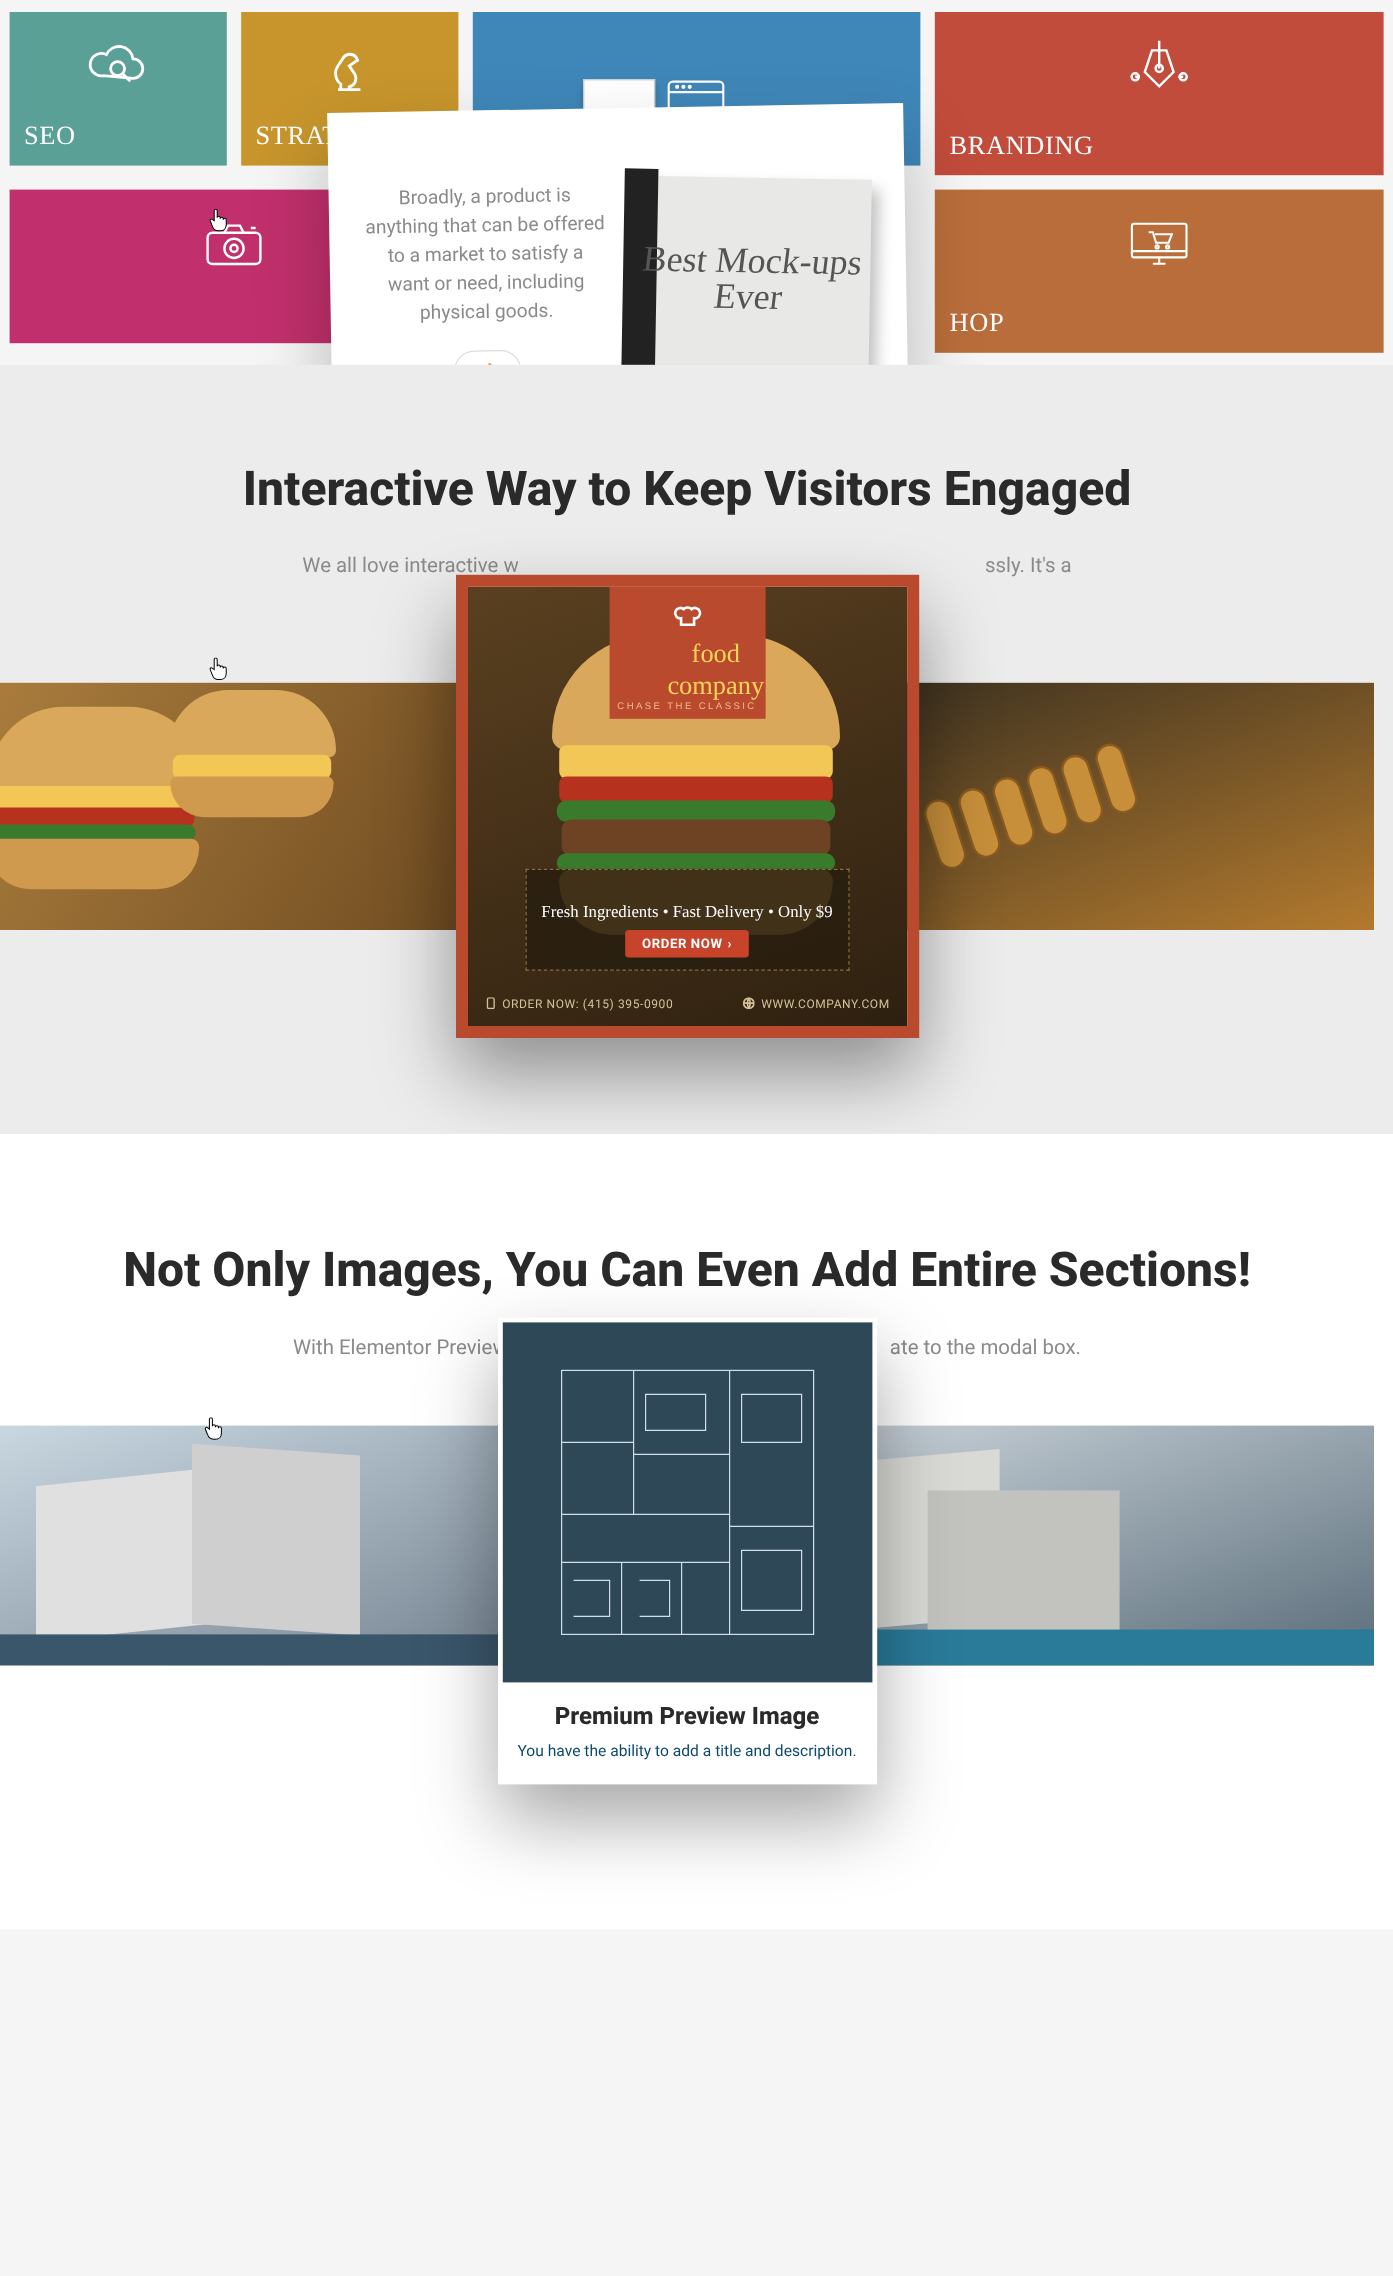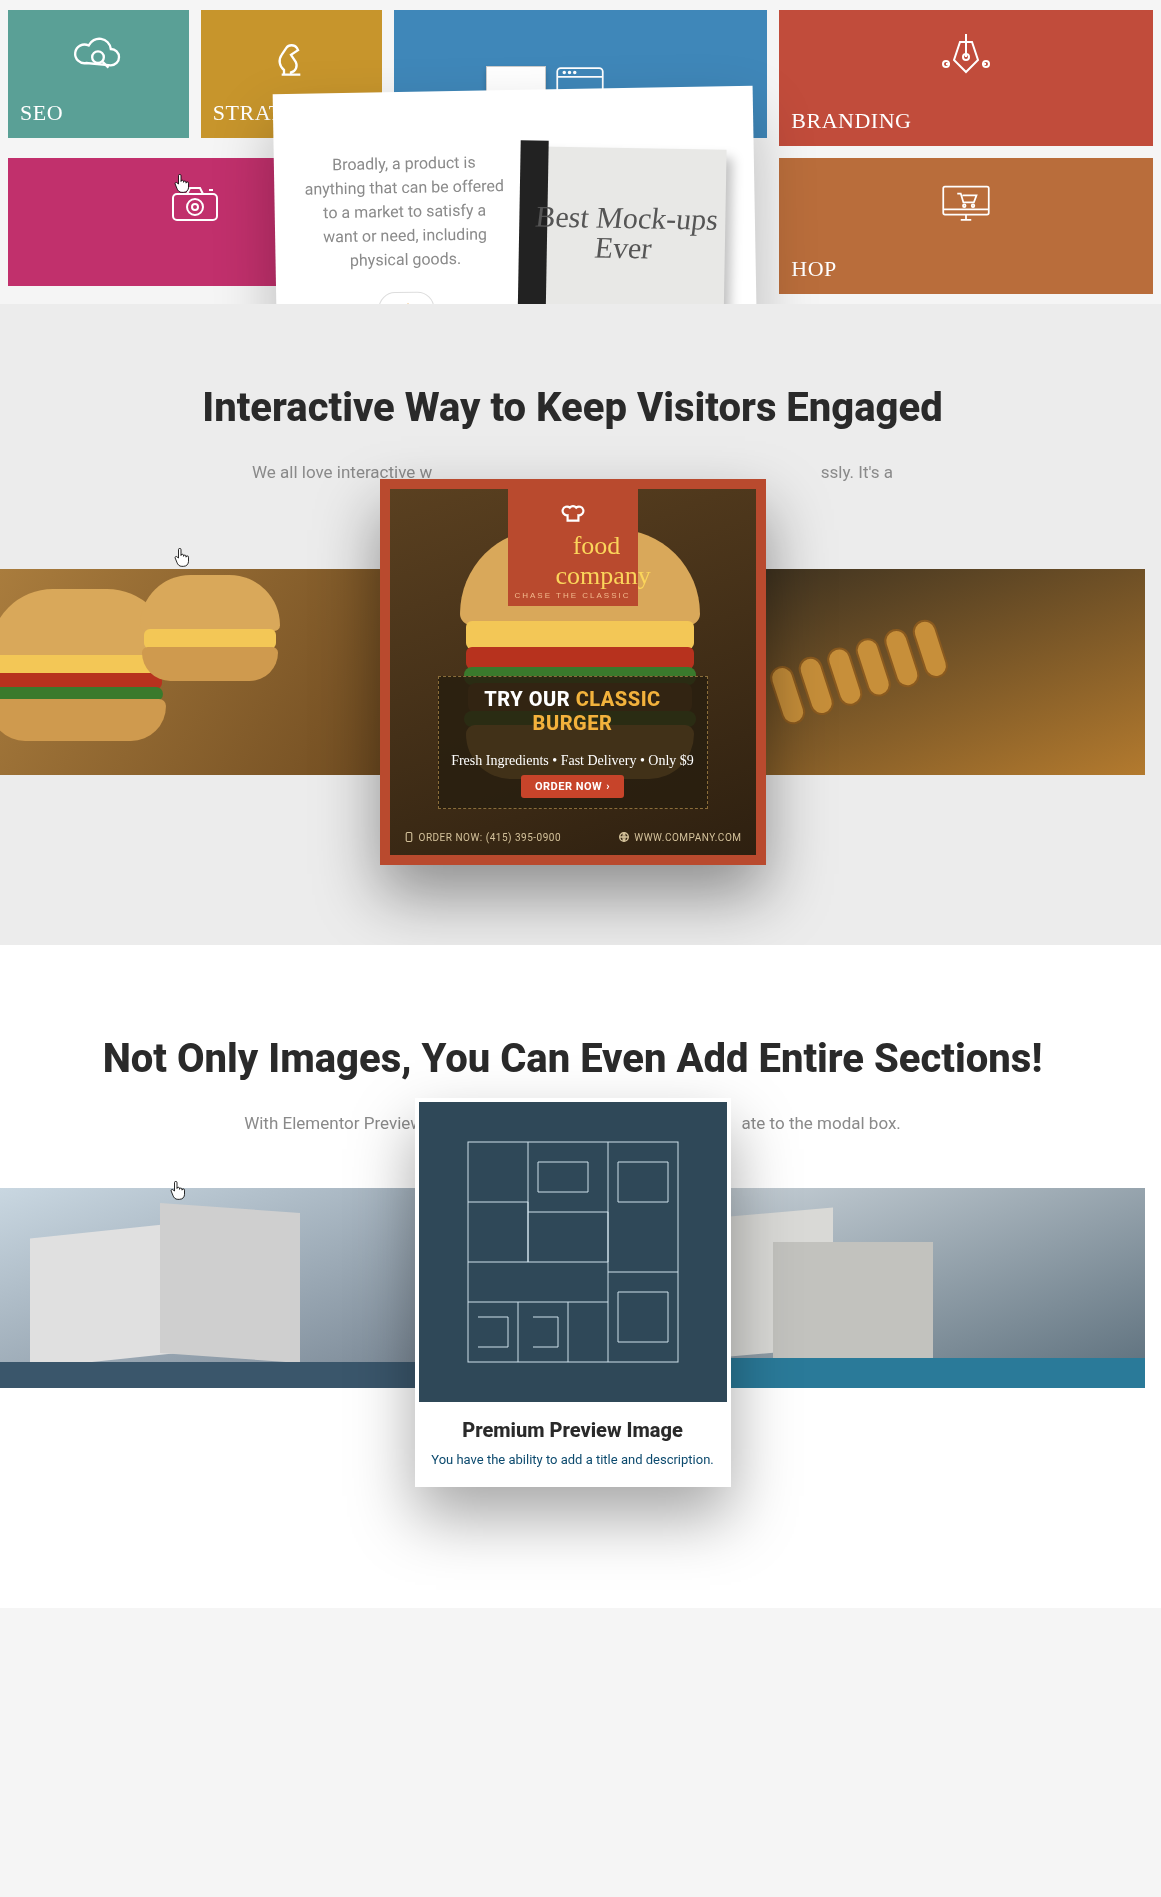--- a/index.html
+++ b/index.html
@@ -184,21 +184,21 @@
   flex-direction:column;
 }
 .food-card-burger { flex:1; position:relative; overflow:hidden; }
 .food-banner {
   position:absolute; top:0; left:50%; transform:translateX(-50%);
   width:130px; background:#b94a2e; color:#fbd55b;
   text-align:center; padding:10px 0 6px 0;
   font-family: "Brush Script MT", cursive;
 }
 .food-banner-hat svg { width:26px; height:26px; stroke:#fff; fill:none; stroke-width:2; }
-.food-banner-name { font-size:26px; margin-top:2px;margin-left:48px; }
+.food-banner-name { font-size:22px; margin-top:2px;margin-left:48px; }
 .food-banner-sub { font-size:8px; letter-spacing:2px; color:#f3b98c; font-family:sans-serif; }
 .food-cta {
   position:absolute; bottom:46px; left:50%; transform:translateX(-50%);
   width:270px; background:rgba(40,30,15,0.85);
   border:1px dashed #8a6d3a;
   padding:10px; text-align:center; color:#fff;
 }
 .food-cta-line1 { font-size:20px; font-weight:800; letter-spacing:0.5px; }
 .food-cta-line1 .accent { color:#f3b23c; }
 .food-cta-line2 { font-family:"Brush Script MT",cursive; font-size:14px; margin-top:18px;text-align:center; }
@@ -391,23 +391,20 @@
           <span class="food-banner-hat">
             <svg viewBox="0 0 24 24">
                 <path d="M6 20h12M7 20v-5a4 4 0 1 1 2-7 4 4 0 0 1 6 0 4 4 0 1 1 2 7v5"></path>
               </svg>
           </span>
           <div class="food-banner-name">food company</div>
           <div class="food-banner-sub">CHASE THE CLASSIC</div>
         </div>
 
         <div class="food-cta">
-          <div class="food-cta-line1">
-            <span>TRY OUR </span><span class="accent">CLASSIC BURGER</span>
-          </div>
           <div class="food-cta-line2">Fresh Ingredients • Fast Delivery • Only $9</div>
           <span class="food-order-btn">
             <span>ORDER NOW</span><span class="chev">›</span>
           </span>
         </div>
 
         <div class="food-footer">
           <span>
             <svg viewBox="0 0 12 18">
                 <rect x="1" y="1" width="10" height="16" rx="2"></rect>

